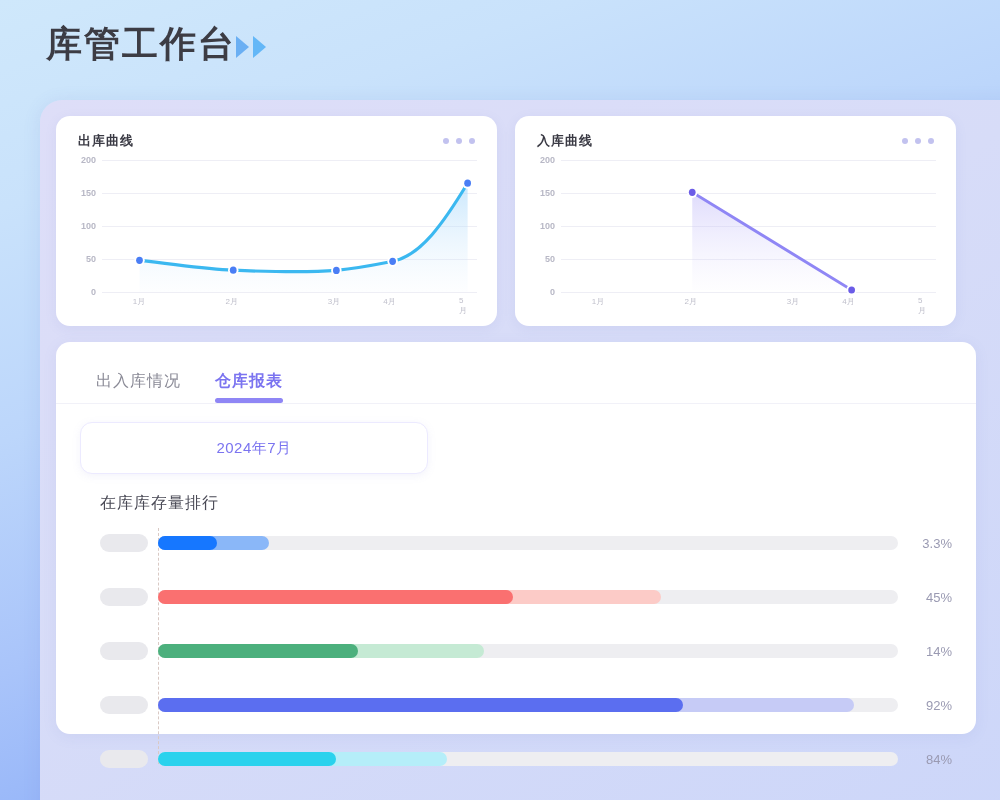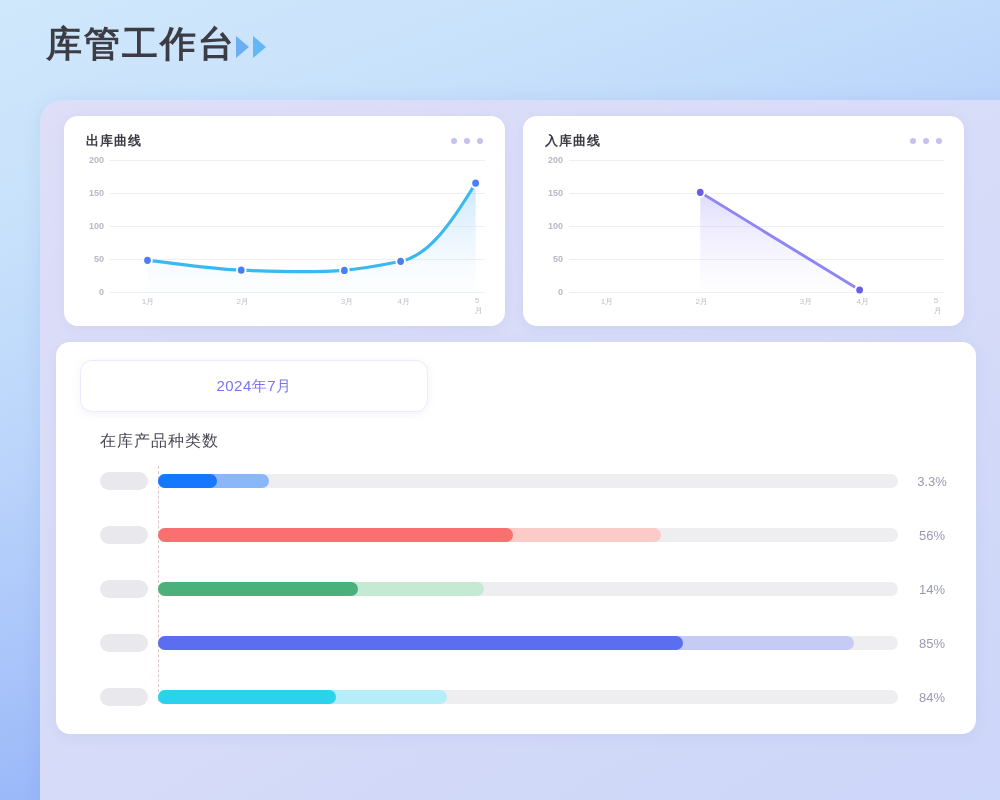--- a/index.html
+++ b/index.html
@@ -49,21 +49,20 @@
     box-shadow: 0 2px 18px rgba(90,110,190,0.12);
   }
 
   
   .charts-row {
     position: absolute;
     left: 16px; top: 16px;
     width: 920px;
     display: flex;
     gap: 18px;
-    margin-left: 8px;
   }
   .chart-card {
     width: 441px;
     height: 210px;
     background: #fff;
     border-radius: 14px;
     box-shadow: 0 3px 12px rgba(120,130,200,0.10);
     padding: 14px 16px 10px 10px;
     position: relative;
   }
@@ -92,21 +91,21 @@
     font-family: "Liberation Sans", sans-serif;
   }
   .grid { position: absolute; left: 36px; right: 4px; top: 0; height: 132px; }
   .grid-line {
     position: absolute; left: 0; right: 0; height: 1px;
     background: #eeeef5;
   }
   .svg-wrap { position: absolute; left: 36px; right: 4px; top: 0; height: 132px; }
   .svg-wrap svg { display: block; width: 100%; height: 100%; overflow: visible; }
   .x-labels {
-    position: absolute; left: 36px; right: 0; bottom: 0; height: 14px;
+    position: absolute; left: 36px; right: 8px; bottom: 0; height: 14px;
   }
   .x-label {
     position: absolute; font-size: 8px; color: #c0c0cc;
     transform: translateX(-50%);
   }
 
   
   .bottom-panel {
     position: absolute;
     left: 16px; top: 242px;
@@ -194,21 +193,21 @@
     flex: 1; height: 14px; border-radius: 7px; background: #eeeef1;
     overflow: visible;
   }
   .bar-light {
     position: absolute; left: 0; top: 0; height: 14px; border-radius: 7px;
   }
   .bar-dark {
     position: absolute; left: 0; top: 0; height: 14px; border-radius: 7px;
   }
   .rank-pct {
-    width: 54px; flex: none; text-align: center; padding-left: 14px;
+    width: 54px; flex: none; text-align: right; padding-left: 14px;
     font-size: 13px; color: #9a9ab2;
   }
 </style>
 </head>
 <body>
 
 <div class="page-header">
   <div class="page-title">库管工作台</div>
   <div class="arrows">
     <span class="arrow"></span>
@@ -322,68 +321,72 @@
           <span class="x-label" style="left:62.5%">3月</span>
           <span class="x-label" style="left:77.5%">4月</span>
           <span class="x-label" style="left:97.5%">5月</span>
         </div>
       </div>
     </div>
   </div>
 
   <div class="bottom-panel">
 
+    <div class="tabs">
+      <div class="tab">出入库情况</div>
+      <div class="tab active">仓库报表</div>
+    </div>
 
     <div class="panel-body">
 
       <div class="stats-col">
         <div class="date-card">
           <span class="date-text">2024年7月</span>
         </div>
       </div>
 
       <div class="rank-col">
-        <div class="rank-title">在库产品种类数</div>
+        <div class="rank-title">在库库存量排行</div>
         <div class="rank-rows">
           <i class="dashed-guide"></i>
 
           <div class="rank-row">
             <span class="rank-pill"></span>
             <span class="rank-track">
               <i class="bar-light" style="width: 15%; background: rgb(138, 183, 248);"></i>
               <i class="bar-dark" style="width: 8%; background: rgb(22, 119, 255);"></i>
             </span>
             <span class="rank-pct">3.3%</span>
           </div>
 
           <div class="rank-row">
             <span class="rank-pill"></span>
             <span class="rank-track">
               <i class="bar-light" style="width: 68%; background: rgb(252, 203, 199);"></i>
               <i class="bar-dark" style="width: 48%; background: rgb(250, 112, 112);"></i>
             </span>
-            <span class="rank-pct">56%</span>
+            <span class="rank-pct">45%</span>
           </div>
 
           <div class="rank-row">
             <span class="rank-pill"></span>
             <span class="rank-track">
               <i class="bar-light" style="width: 44%; background: rgb(197, 234, 212);"></i>
               <i class="bar-dark" style="width: 27%; background: rgb(76, 176, 125);"></i>
             </span>
             <span class="rank-pct">14%</span>
           </div>
 
           <div class="rank-row">
             <span class="rank-pill"></span>
             <span class="rank-track">
               <i class="bar-light" style="width: 94%; background: rgb(198, 203, 246);"></i>
               <i class="bar-dark" style="width: 71%; background: rgb(91, 110, 240);"></i>
             </span>
-            <span class="rank-pct">85%</span>
+            <span class="rank-pct">92%</span>
           </div>
 
           <div class="rank-row">
             <span class="rank-pill"></span>
             <span class="rank-track">
               <i class="bar-light" style="width: 39%; background: rgb(181, 238, 249);"></i>
               <i class="bar-dark" style="width: 24%; background: rgb(42, 210, 237);"></i>
             </span>
             <span class="rank-pct">84%</span>
           </div>

